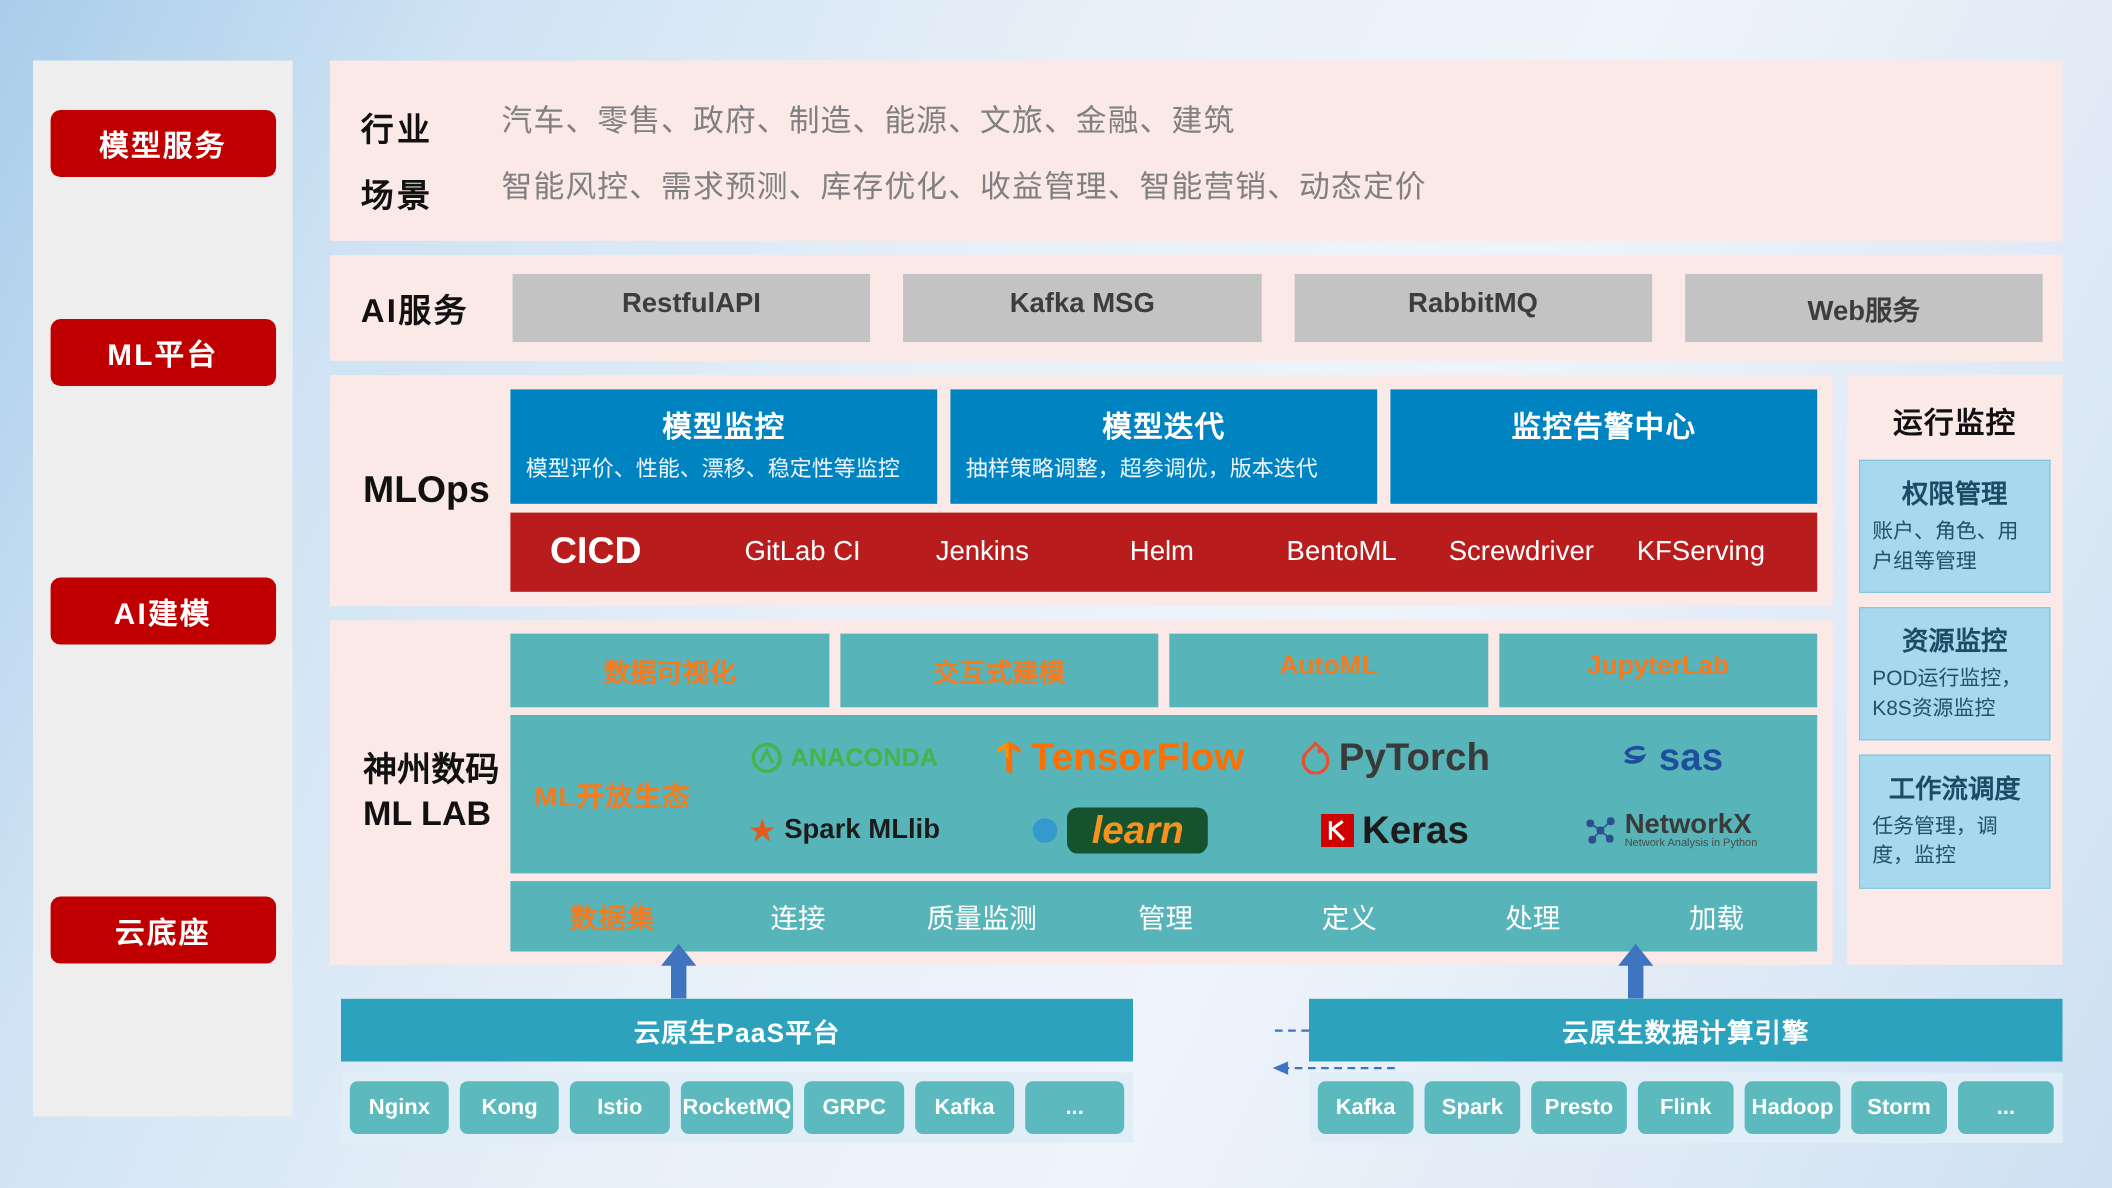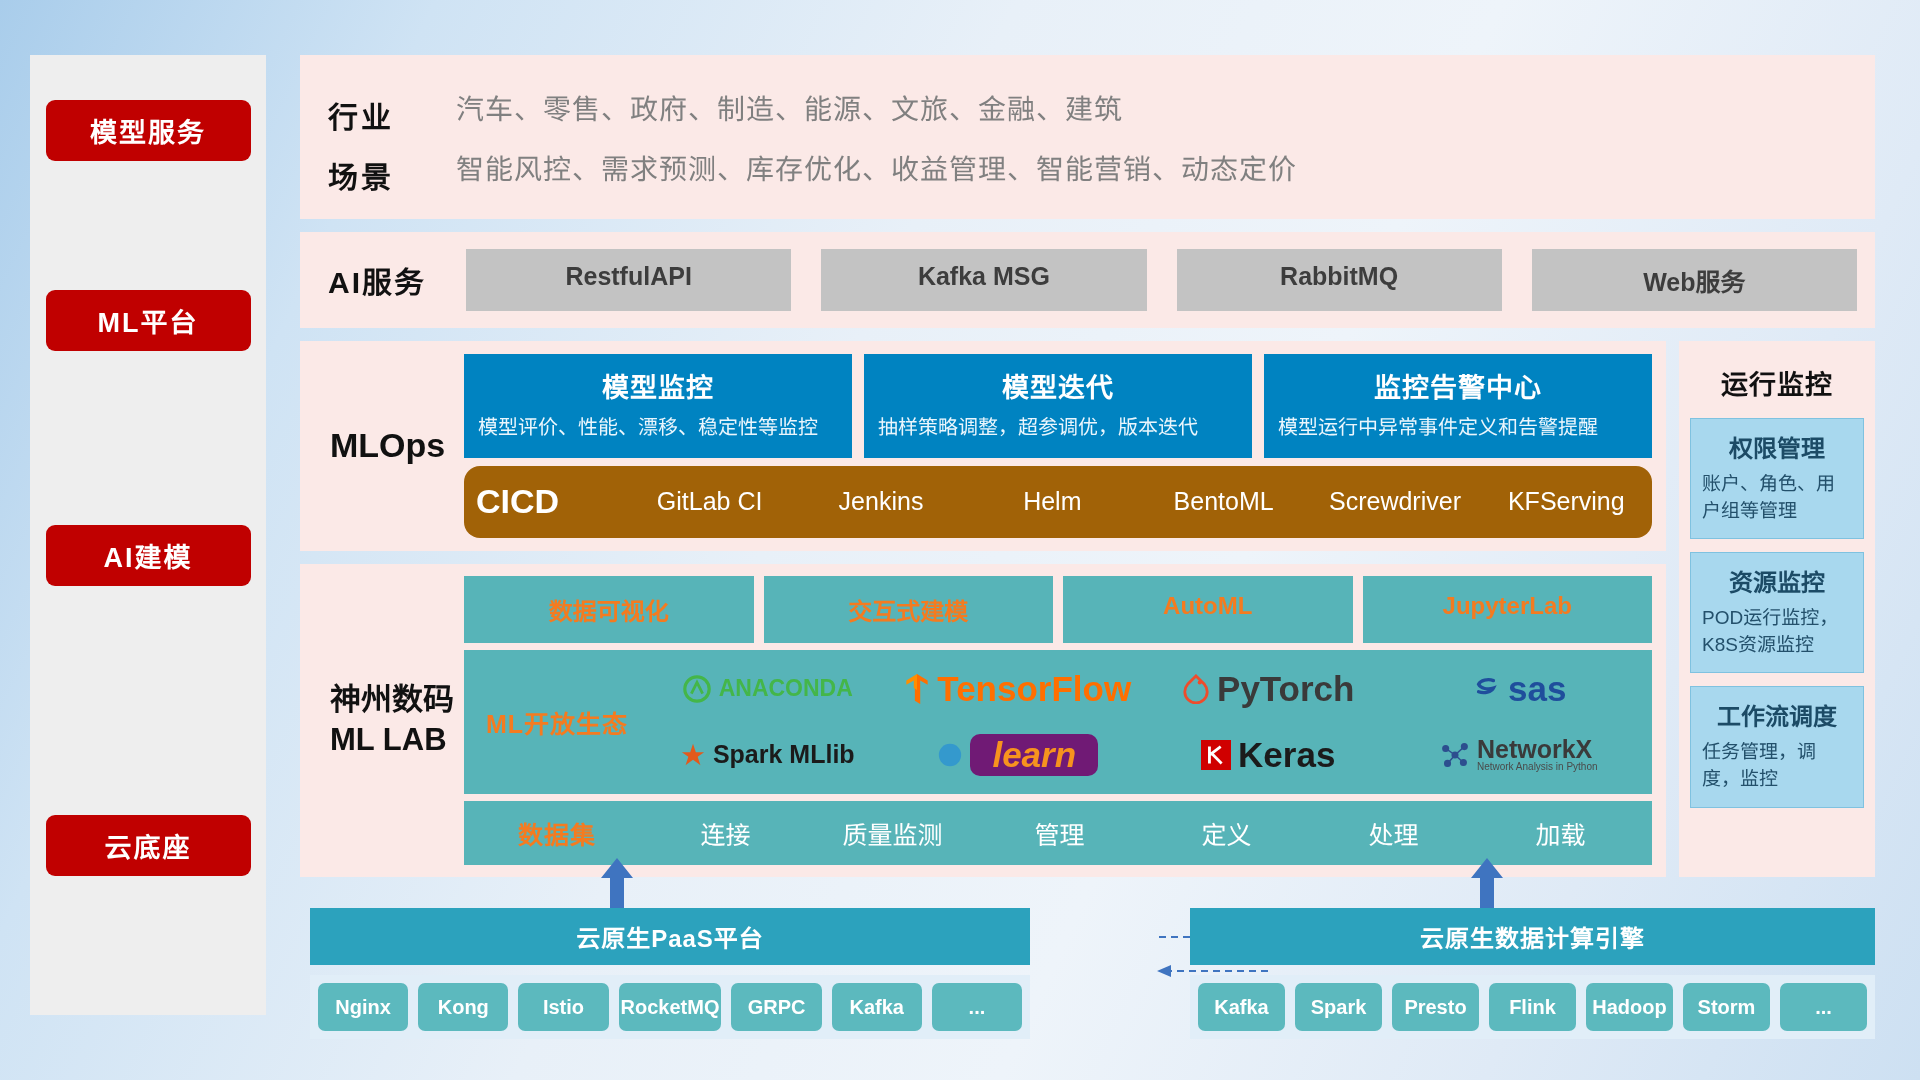--- a/index.html
+++ b/index.html
@@ -79,23 +79,23 @@
     flex: 1; background: #0083c1; color: #ffffff;
     padding: 12px 14px 16px;
   }
   .mlops-card h3 {
     font-size: 27px; font-weight: bold; text-align: center;
     margin-bottom: 9px; letter-spacing: 1px;
   }
   .mlops-card p { font-size: 20px; line-height: 1.38; color: #eaf6fd; }
 
   .cicd {
-    background: #a16207; color: #fff;
+    background: #b91c1c; color: #fff;
     display: flex; align-items: center;
-    padding: 9px 0; min-height: 72px; border-radius: 16px;
+    padding: 9px 24px; min-height: 72px;
   }
   .cicd-title {
     font-size: 34px; font-weight: bold; width: 160px; flex: none;
     padding-left: 12px;
   }
   .cicd-items { flex: 1; display: flex; }
   .cicd-item {
     flex: 1; text-align: center; font-size: 25px; line-height: 1.05;
     overflow: hidden; max-height: 30px;
   }
@@ -231,21 +231,20 @@
             <div class="mlops-card">
               <h3>模型监控</h3>
               <p>模型评价、性能、漂移、稳定性等监控</p>
             </div>
             <div class="mlops-card">
               <h3>模型迭代</h3>
               <p>抽样策略调整，超参调优，版本迭代</p>
             </div>
             <div class="mlops-card">
               <h3>监控告警中心</h3>
-              <p>模型运行中异常事件定义和告警提醒</p>
             </div>
           </div>
           <div class="cicd">
             <div class="cicd-title">CICD</div>
             <div class="cicd-items">
               <div class="cicd-item">GitLab CI</div>
               <div class="cicd-item">Jenkins</div>
               <div class="cicd-item">Helm</div>
               <div class="cicd-item">BentoML</div>
               <div class="cicd-item">Screwdriver</div>
@@ -309,21 +308,21 @@
                 <svg width="26" height="26" viewBox="0 0 28 28">
                   <path d="M14 2 L17 11 L26 11 L19 16 L22 25 L14 19 L6 25 L9 16 L2 11 L11 11 Z" fill="#e25a1c"></path>
                 </svg>
                 <span class="logo-text" style="color:#1b1b1b;font-size:25px">Spark MLlib</span>
               </div>
 
               <div class="logo">
                 <svg width="26" height="26" viewBox="0 0 28 28">
                   <circle cx="14" cy="14" r="12" fill="#3499cd"></circle>
                 </svg>
-                <span class="logo-text" style="color:#f7931e;background:#701a75;border-radius:10px;padding:1px 22px;font-style:italic">learn</span>
+                <span class="logo-text" style="color:#f7931e;background:#14532d;border-radius:10px;padding:1px 22px;font-style:italic">learn</span>
               </div>
 
               <div class="logo">
                 <svg width="30" height="30" viewBox="0 0 32 32">
                   <rect width="32" height="32" fill="#d00000"></rect>
                   <path d="M9 7 L9 25 M9 16 L21 7 M12 15 L22 25" stroke="#fff" stroke-width="3" fill="none"></path>
                 </svg>
                 <span class="logo-text" style="color:#1b1b1b">Keras</span>
               </div>
 

